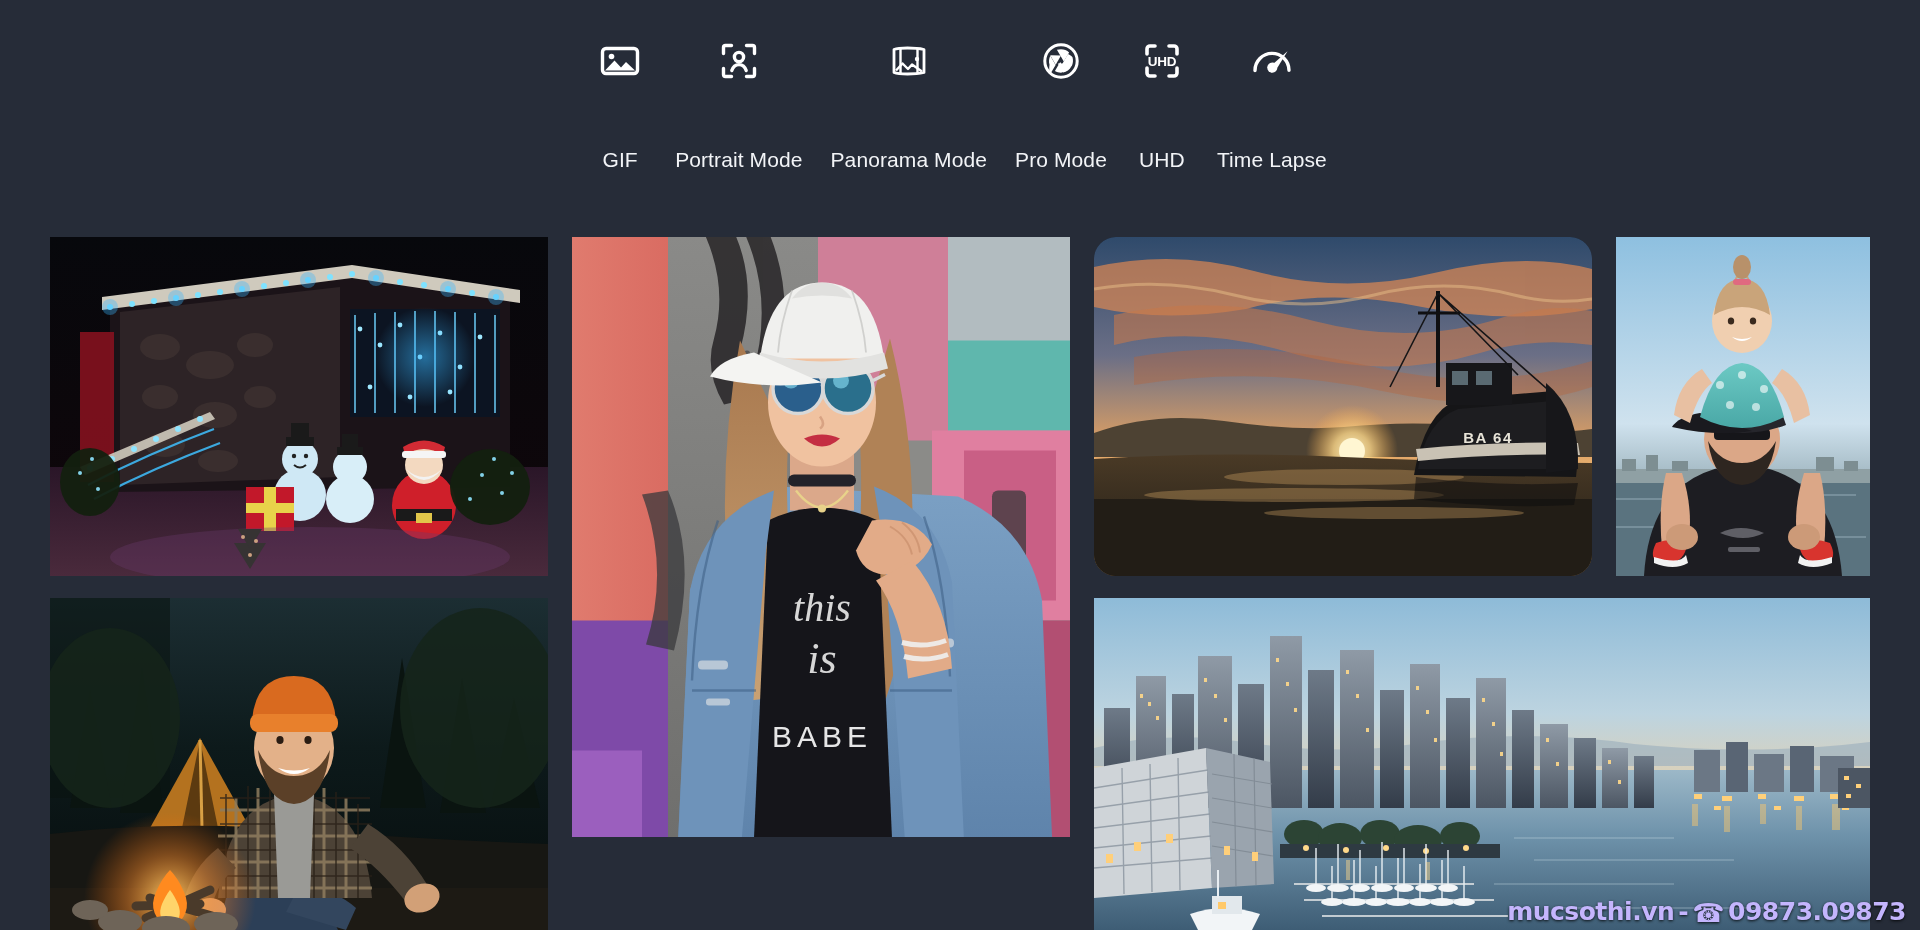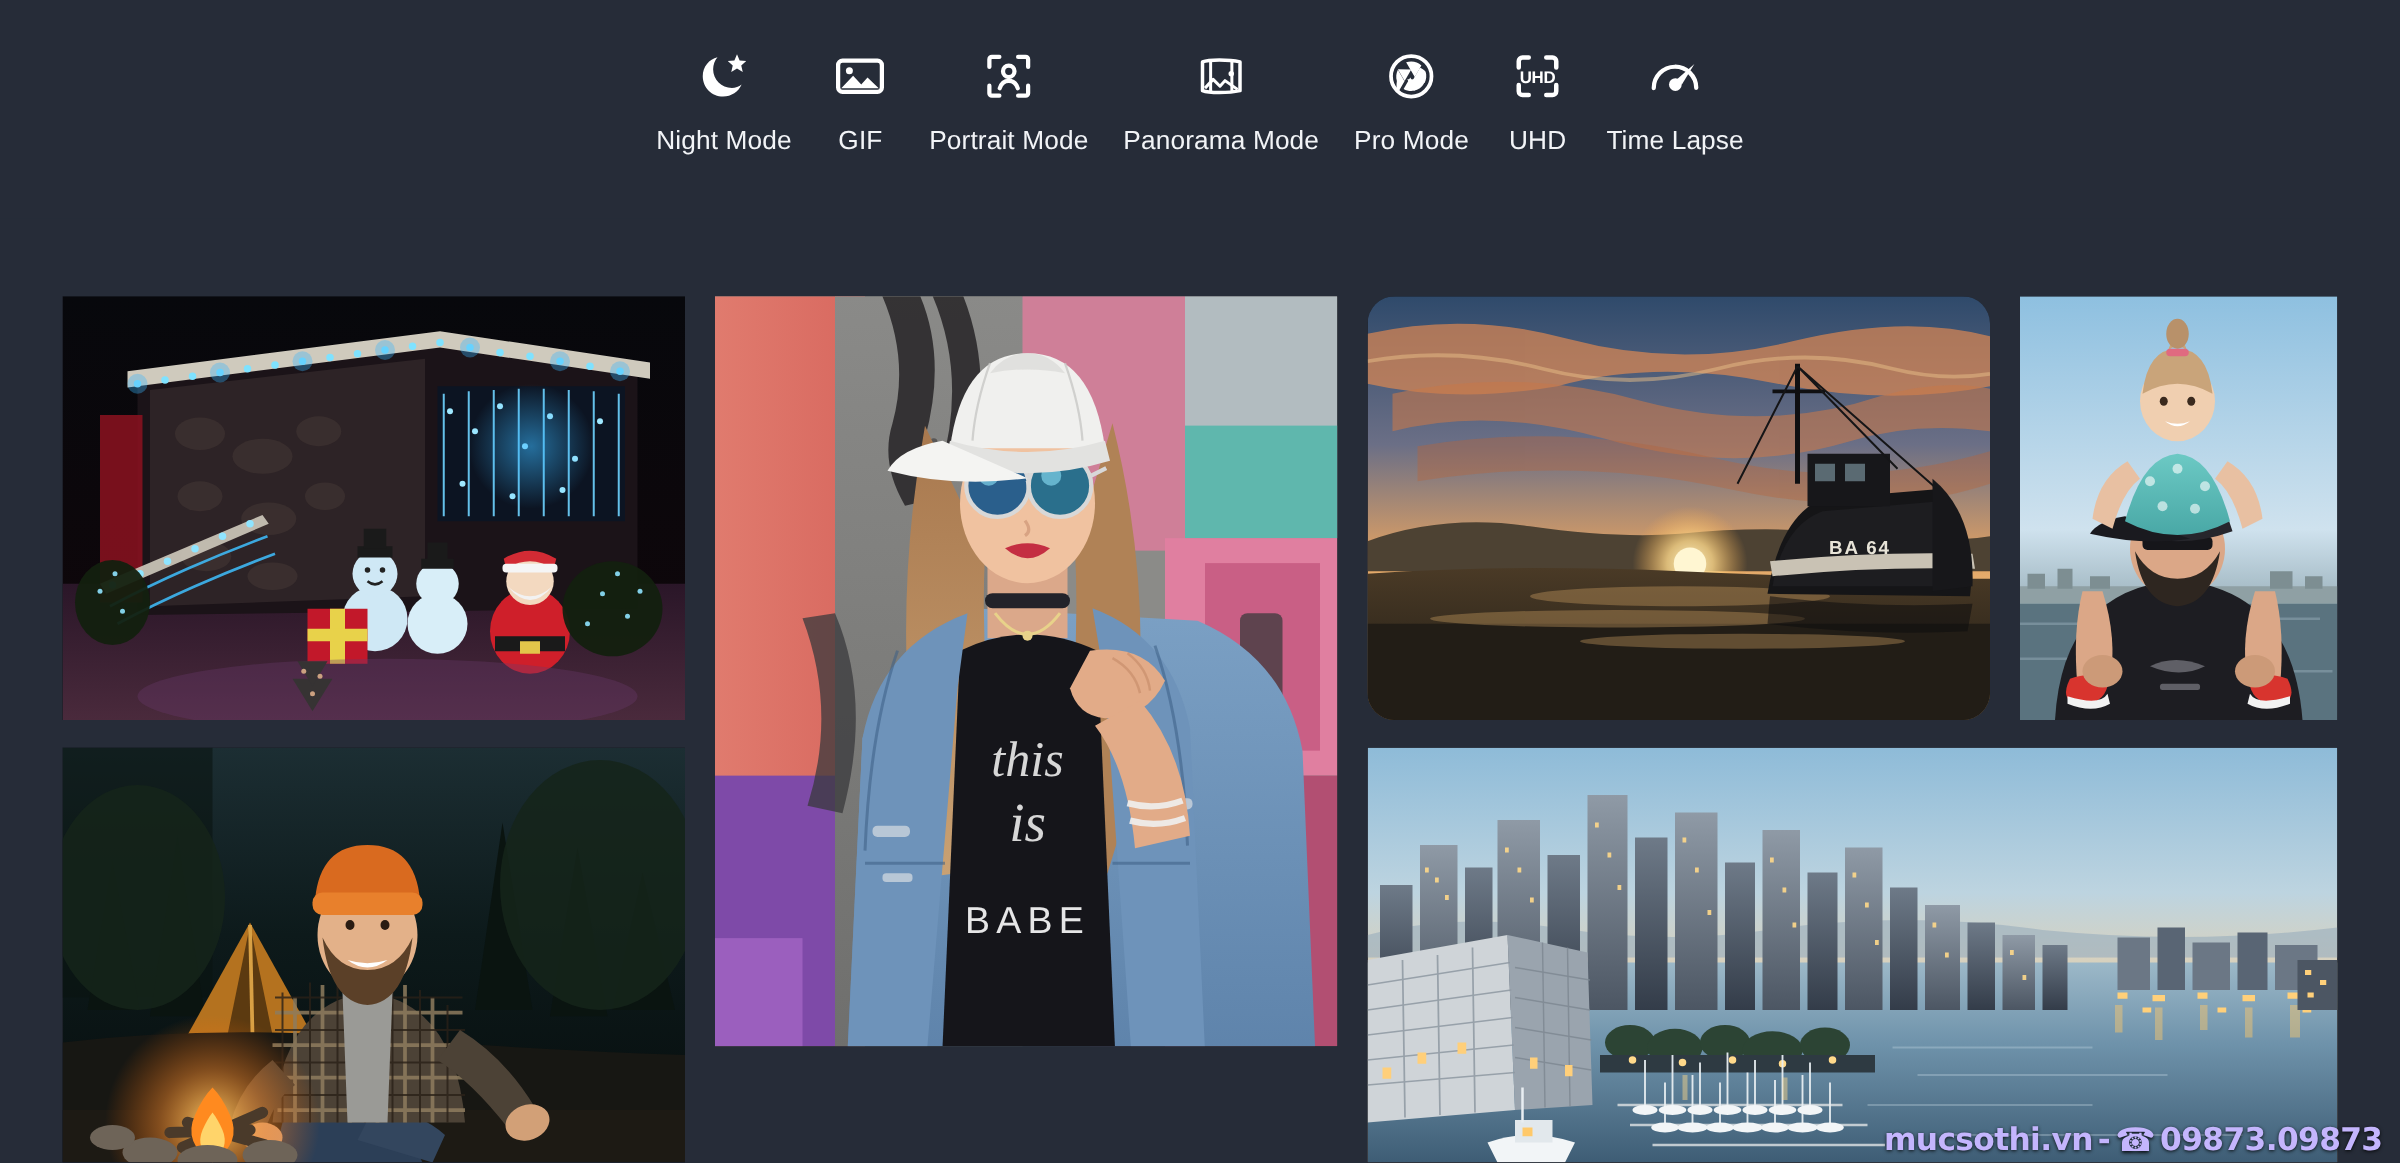--- a/index.html
+++ b/index.html
@@ -36,20 +36,21 @@
     gap: 0px;
   }
   .mode-item {
     display: flex;
     flex-direction: column;
     align-items: center;
     justify-content: flex-start;
     cursor: pointer;
     padding: 0 14px;
     user-select: none;
+    gap: 47px;
   }
   .mode-icon {
     width: 54px;
     height: 54px;
     display: flex;
     align-items: center;
     justify-content: center;
     margin-bottom: 12px;
   }
   .mode-icon svg { display: block; }
@@ -115,29 +116,20 @@
   }
 </style>
 </head>
 <body>
 
 <div id="app">
 
   <div class="mode-bar">
     <div class="mode-bar-inner">
 
-      <div class="mode-item">
-        <span class="mode-icon">
-          <svg width="48" height="48" viewBox="0 0 48 48" fill="#ffffff">
-            <path d="M30.5 33.4c-8.3 0-15-6.7-15-15 0-3.7 1.3-7.1 3.5-9.7C12.3 10.1 7.2 16.4 7.2 23.9c0 9 7.3 16.3 16.3 16.3 6.6 0 12.3-3.9 14.8-9.6-2.2 1.8-5 2.8-7.8 2.8z"></path>
-            <path d="M34.6 6.4l2.1 4.9 5.3.5-4 3.5 1.2 5.2-4.6-2.8-4.6 2.8 1.2-5.2-4-3.5 5.3-.5z"></path>
-          </svg>
-        </span>
-        <span class="mode-label">Night Mode</span>
-      </div>
 
 
       <div class="mode-item">
         <span class="mode-icon">
           <svg width="48" height="48" viewBox="0 0 48 48" fill="none">
             <rect x="6.5" y="11.5" width="35" height="25" rx="3.5" stroke="#ffffff" stroke-width="3.4"></rect>
             <circle cx="15.5" cy="19.5" r="2.8" fill="#ffffff"></circle>
             <path d="M9 33.5l9.5-10 6.5 7 5-5.5 9 8.5z" fill="#ffffff"></path>
           </svg>
         </span>

